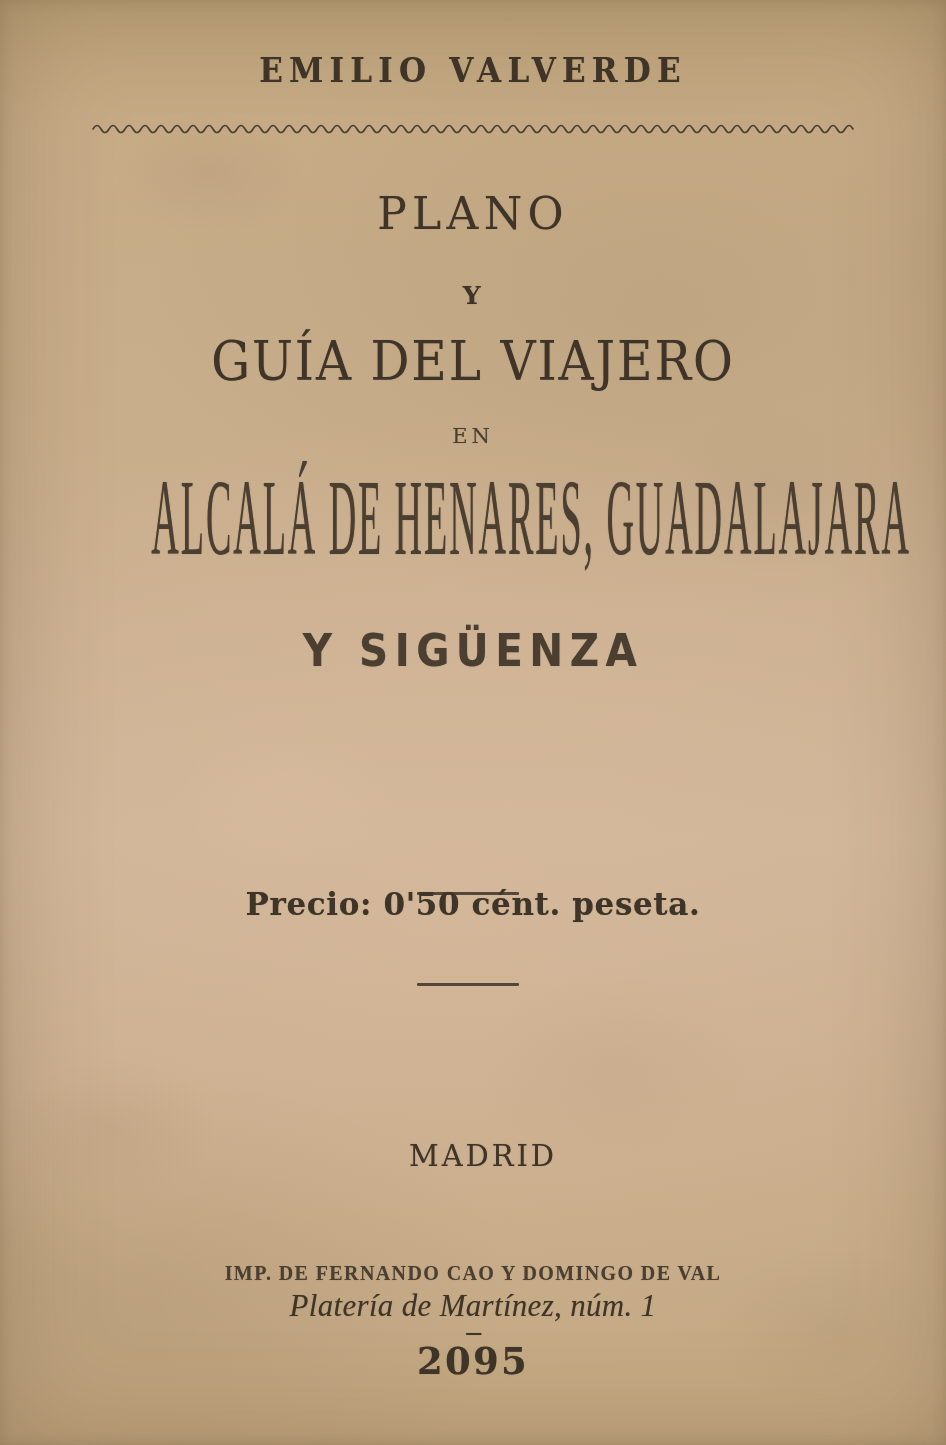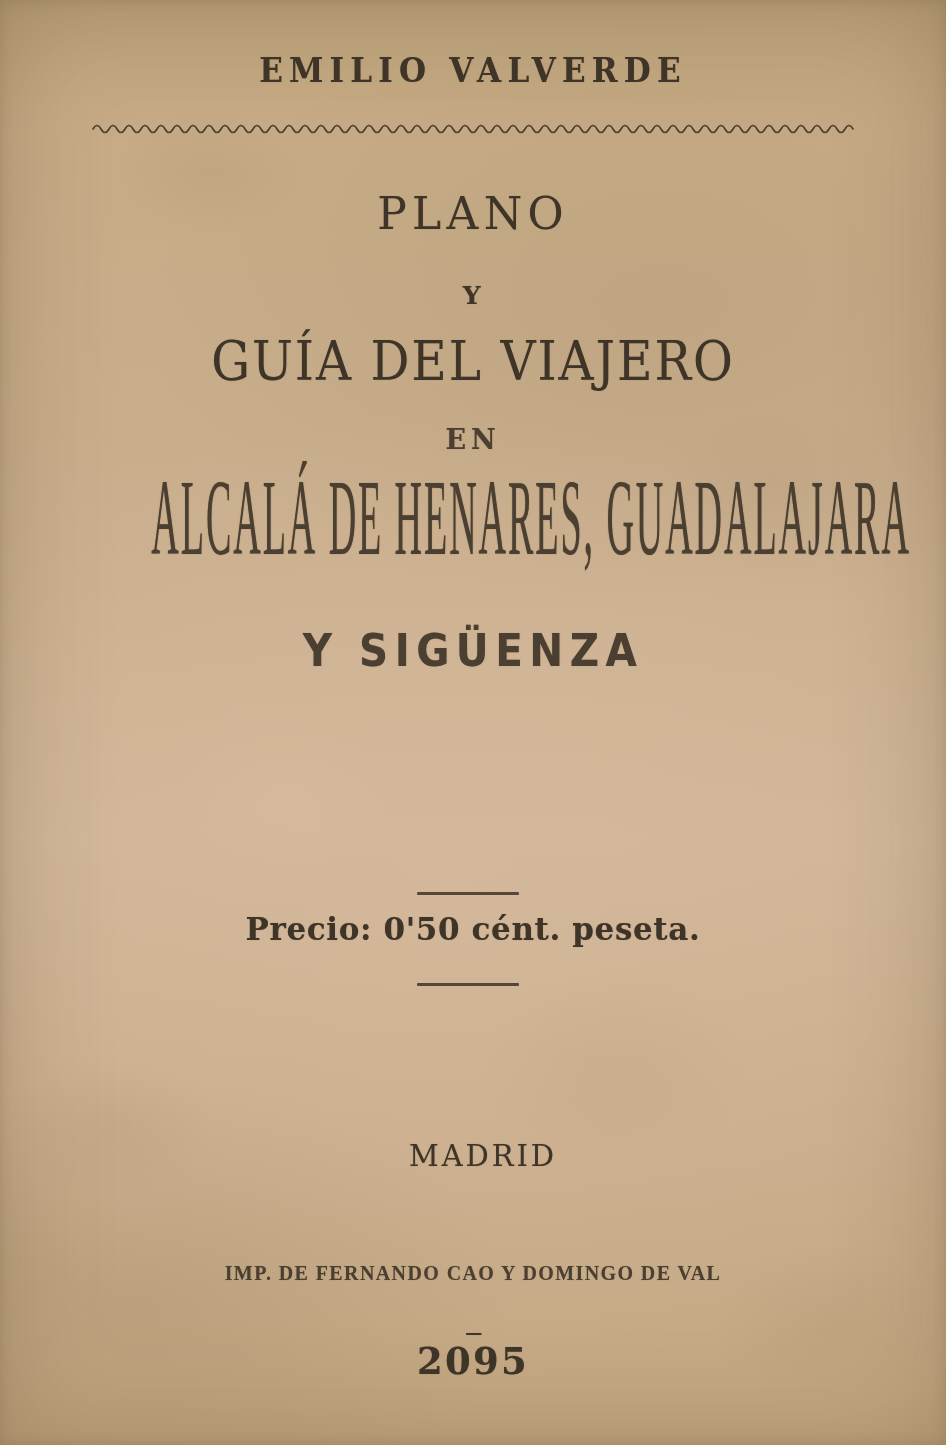--- a/index.html
+++ b/index.html
@@ -86,22 +86,22 @@
 
   .title-guia {
     top: 335px;
     font-size: 54px;
     letter-spacing: 0.04em;
     transform: scaleX(0.90);
   }
 
   .preposition {
     top: 426px;
-    font-size: 27px;
-    font-weight: bold;
+    font-size: 21px;
+    font-weight: normal;
     letter-spacing: 0.18em;
     color: var(--ink-soft, #4a3f31);
   }
 
   .title-places {
     top: 464px;
     font-family: "Liberation Serif", serif;
     font-size: 56px;
     letter-spacing: 0.05em;
     transform: scale(0.68, 1.92);
@@ -127,21 +127,21 @@
     height: 3px;
     margin-left: -56px;
     background: var(--ink, #3e3428);
     opacity: 0.85;
     border-radius: 1px;
   }
   .price-rule.top { top: 892px; }
   .price-rule.bottom { top: 983px; }
 
   .price {
-    top: 914px;
+    top: 889px;
     font-size: 31px;
     font-weight: bold;
     letter-spacing: 0.02em;
   }
 
   .imprint-city {
     top: 1142px;
     font-size: 29px;
     letter-spacing: 0.10em;
     margin-left: 20px;
@@ -204,18 +204,19 @@
   <div class="price-rule top"></div>
 
   <div class="block price">Precio: 0'50 cént. peseta.</div>
 
   <div class="price-rule bottom"></div>
 
   <div class="block imprint-city">MADRID</div>
 
   <div class="block imprint-printer">IMP. DE FERNANDO CAO Y DOMINGO DE VAL</div>
 
+  <div class="block imprint-address">Platería de Martínez, núm. 1</div>
 
   <div class="block imprint-dash">—</div>
 
   <div class="block imprint-year">2095</div>
 
 </div>
 
 </body></html>

